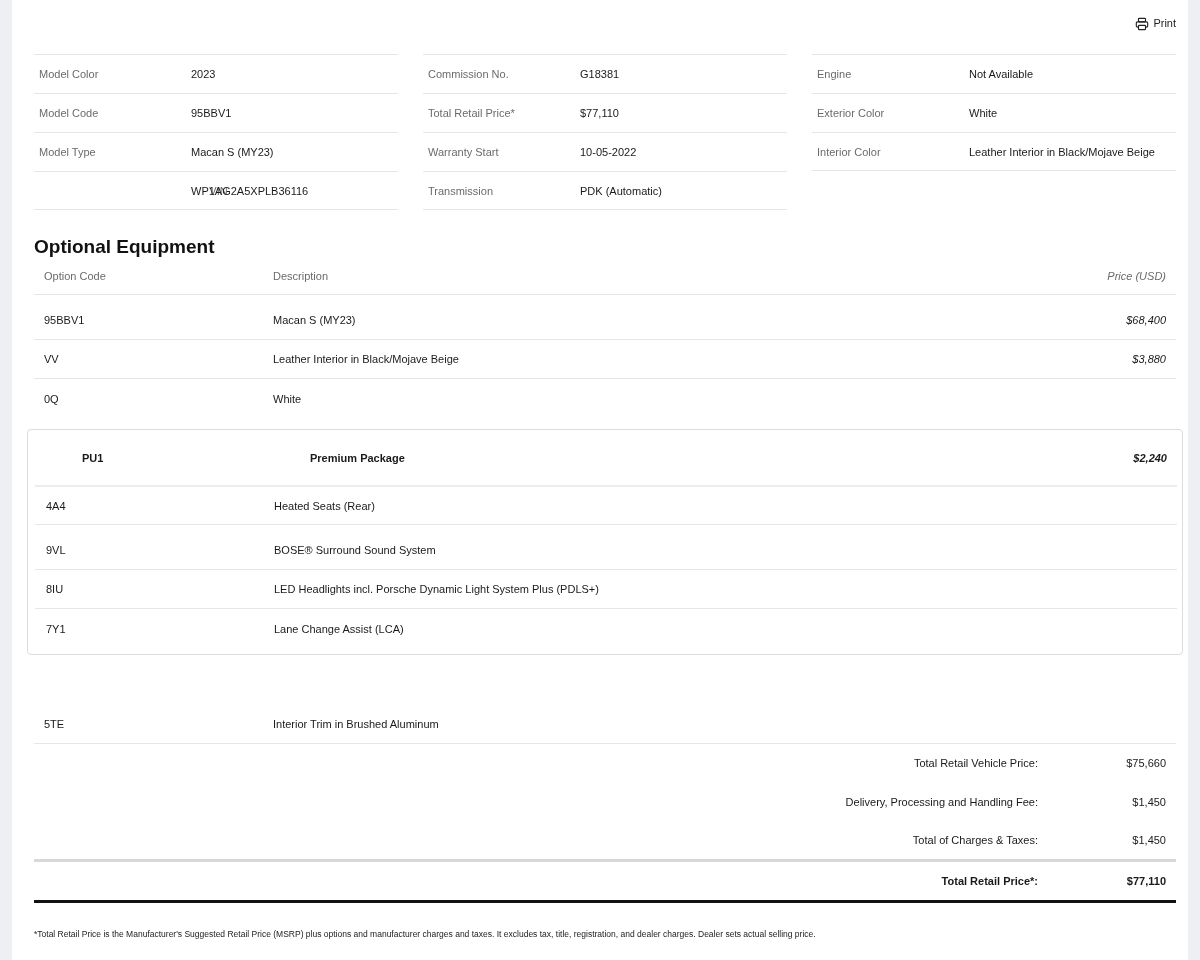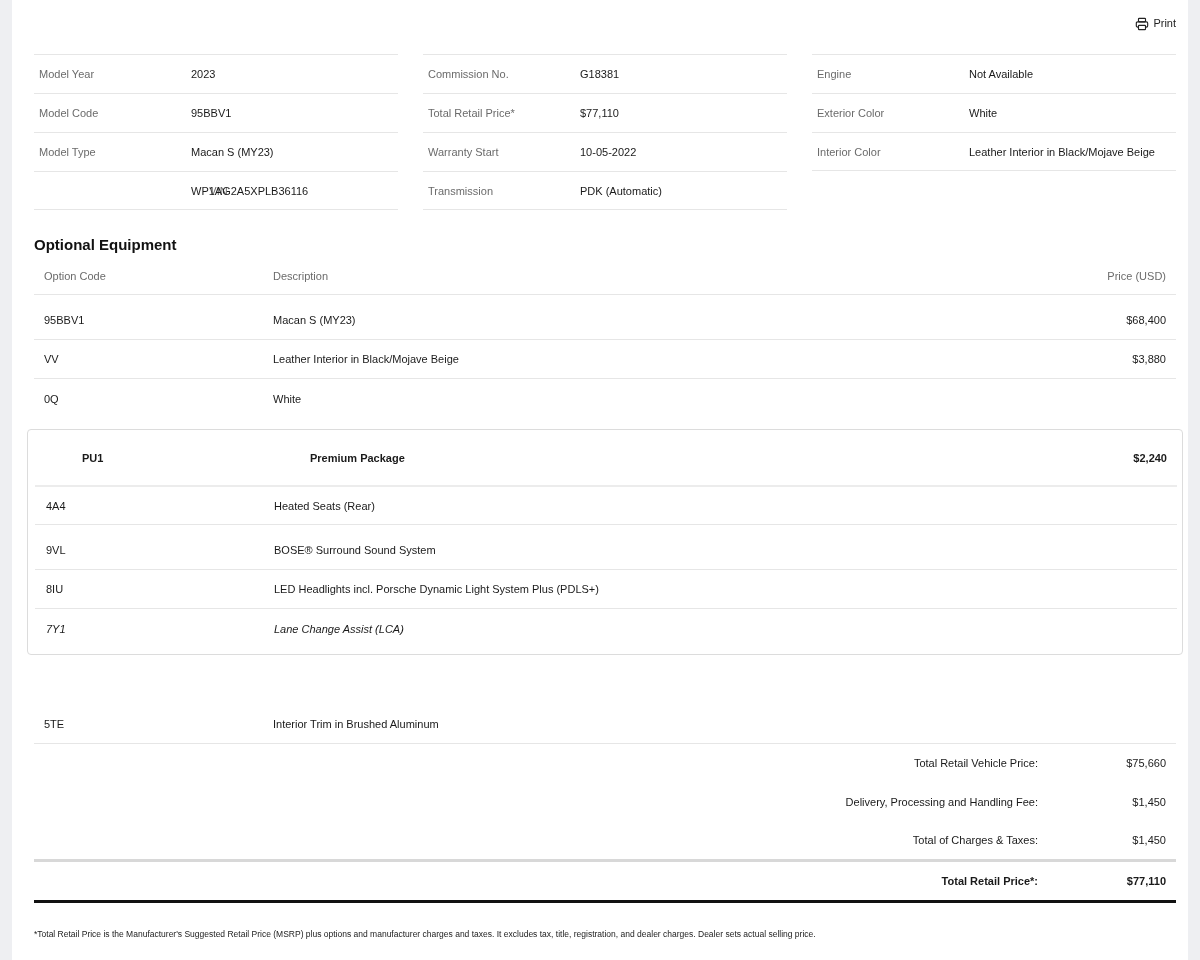--- a/index.html
+++ b/index.html
@@ -42,53 +42,53 @@
     display: flex; align-items: center;
     font-size: 11px;
   }
   .spec-col .spec-row:last-child { border-bottom: 1px solid #e6e6e6; }
   .spec-label { color: #6b6b6b; padding-left: 5px; }
   .spec-value { color: #1a1a1a; position: absolute; }
 
   .section-title {
     position: absolute;
     left: 22px; top: 236px;
-    font-size: 15px; font-weight: bold;
+    font-size: 19px; font-weight: bold;
     color: #111;
   }
 
   
   .eq-header {
     position: absolute; left: 22px; top: 258px;
     width: 1142px; height: 37px;
     border-bottom: 1px solid #e6e6e6;
     font-size: 11px; color: #6b6b6b;
   }
   .row {
     position: absolute; left: 22px; width: 1142px;
     height: 39px;
     border-bottom: 1px solid #e6e6e6;
     font-size: 11px; color: #1a1a1a;
   }
   .cell-code { position: absolute; left: 10px; top: 50%; transform: translateY(-50%); }
   .cell-desc { position: absolute; left: 239px; top: 50%; transform: translateY(-50%); }
-  .cell-price { position: absolute; right: 10px; top: 50%; transform: translateY(-50%); }
+  .cell-price { position: absolute; right: 10px; top: 50%; transform: translateY(-50%); font-style: italic; }
 
   .package-box {
     position: absolute; left: 15px; top: 429px;
     width: 1156px; height: 226px;
     border: 1px solid #dcdcdc; border-radius: 4px;
     background: #fff;
   }
   .pkg-row {
     position: absolute; left: 7px; width: 1142px;
     border-bottom: 1px solid #e6e6e6;
     font-size: 11px; color: #1a1a1a;
   }
-  .pkg-row.last { border-bottom: none; font-style: italic; }
+  .pkg-row.last { border-bottom: none; }
   .pkg-row .cell-desc { left: 239px; }
   .pkg-row .cell-code { left: 11px; }
   .bold { font-weight: bold; padding-left: 36px; }
 
   .sum-row {
     position: absolute; left: 22px; width: 1142px; height: 38px;
     font-size: 11px;
   }
   .sum-label { position: absolute; right: 138px; top: 50%; transform: translateY(-50%); color: #1a1a1a; }
   .sum-value { position: absolute; right: 10px; top: 50%; transform: translateY(-50%); color: #1a1a1a; }
@@ -119,21 +119,21 @@
         <rect x="4" y="1.5" width="8" height="4" rx="0.8"></rect>
         <rect x="1.5" y="5.5" width="13" height="6" rx="1.5"></rect>
         <rect x="4" y="9.5" width="8" height="5" rx="0.8" fill="#fff"></rect>
       </svg>
     </span>
     <span>Print</span>
   </div>
 
   <div class="spec-col" style="left:22px; width:364px;">
     <div class="spec-row" style="position:relative;">
-      <span class="spec-label">Model Year</span>
+      <span class="spec-label">Model Color</span>
       <span class="spec-value" style="left:157px;">2023</span>
     </div>
     <div class="spec-row" style="position:relative;">
       <span class="spec-label">Model Code</span>
       <span class="spec-value" style="left:157px;">95BBV1</span>
     </div>
     <div class="spec-row" style="position:relative;">
       <span class="spec-label">Model Type</span>
       <span class="spec-value" style="left:157px;">Macan S (MY23)</span>
     </div>

